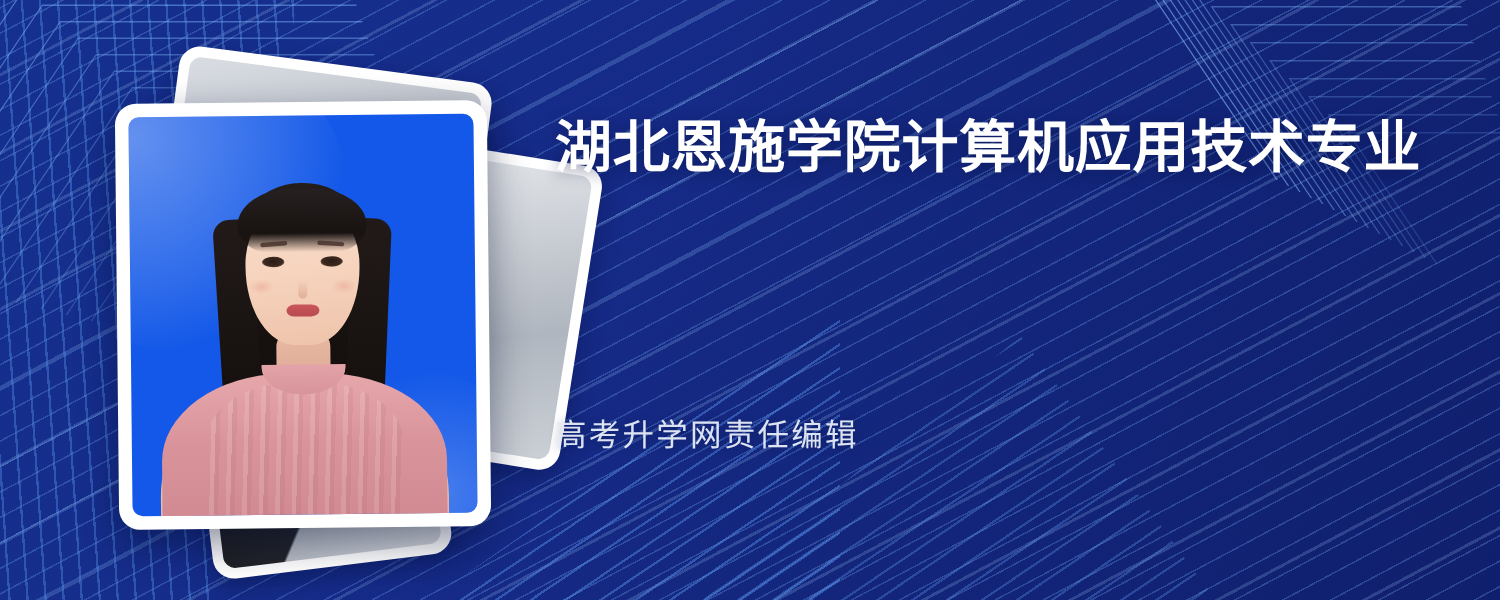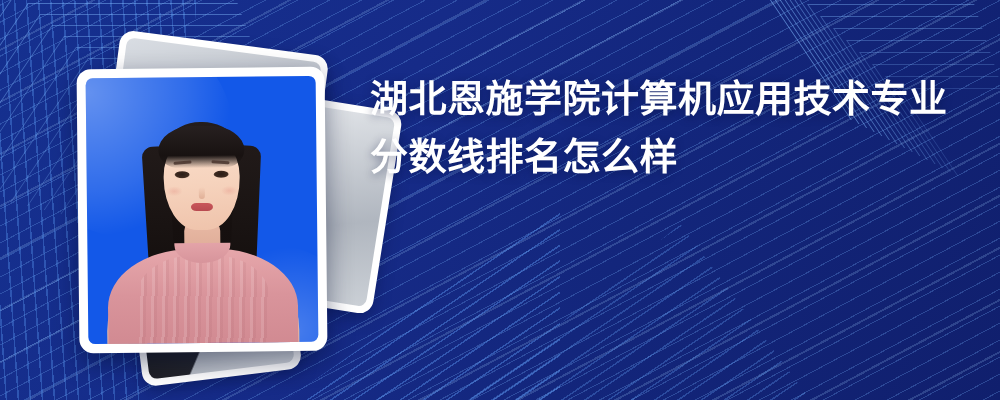--- a/index.html
+++ b/index.html
@@ -372,20 +372,20 @@
           <div class="mouth"></div>
         </div>
       </div>
     </div>
   </div>
 
   <div class="content">
 
     <div class="title">
       <span>湖北恩施学院计算机应用技术专业</span>
-      <span>分数线排名怎么样</span>
     </div>
 
     <div class="byline">
+      <div class="role">高考升学网责任编辑</div>
     </div>
 
   </div>
 </div>
 
 </body></html>

